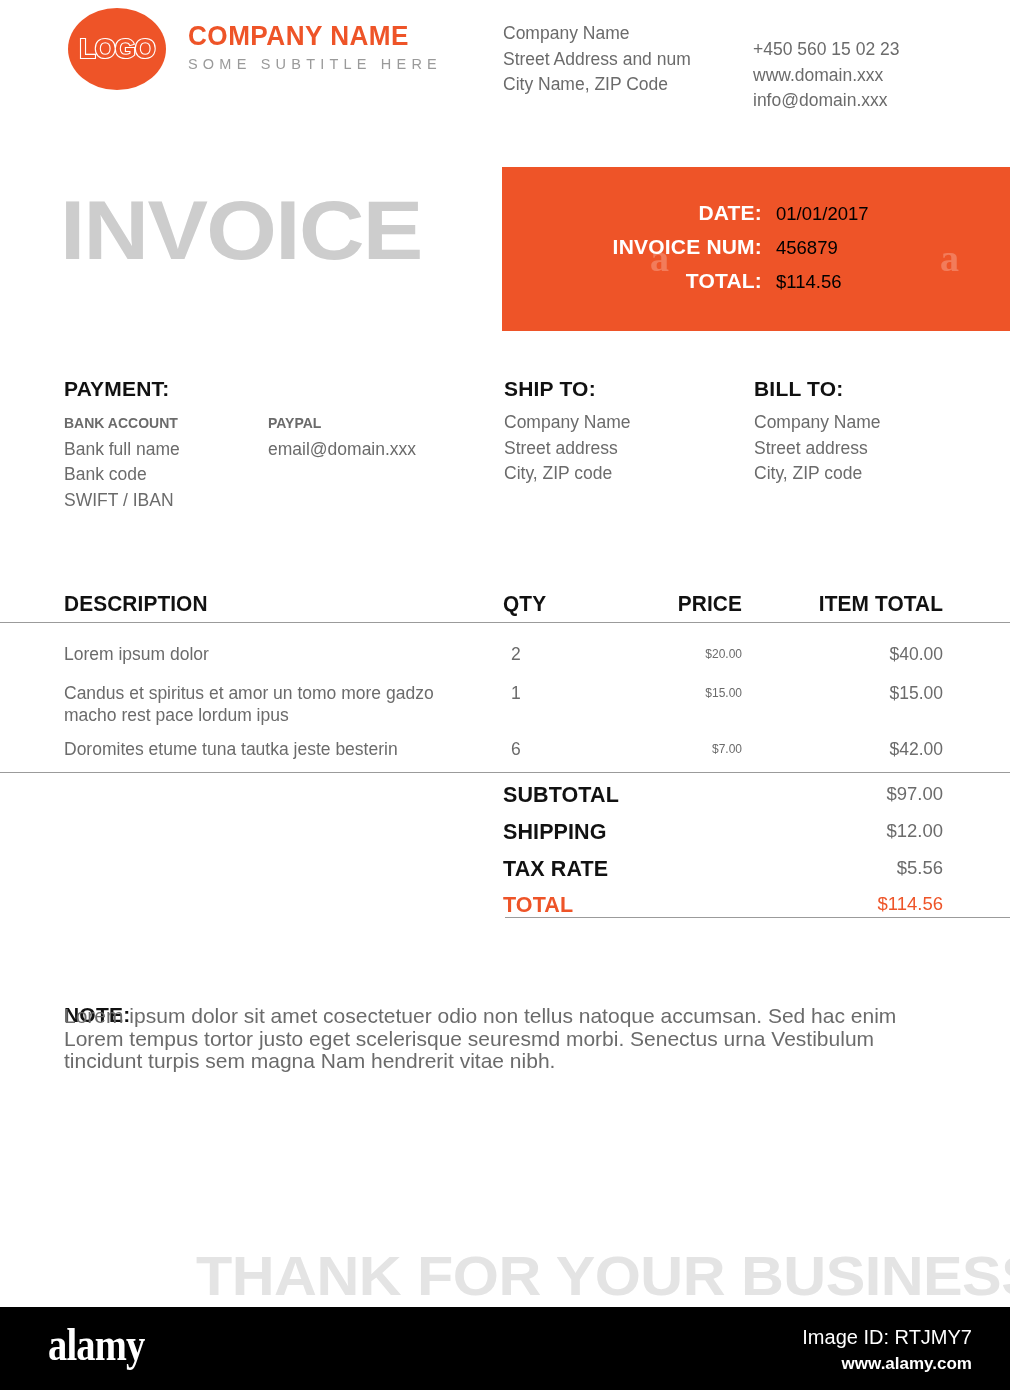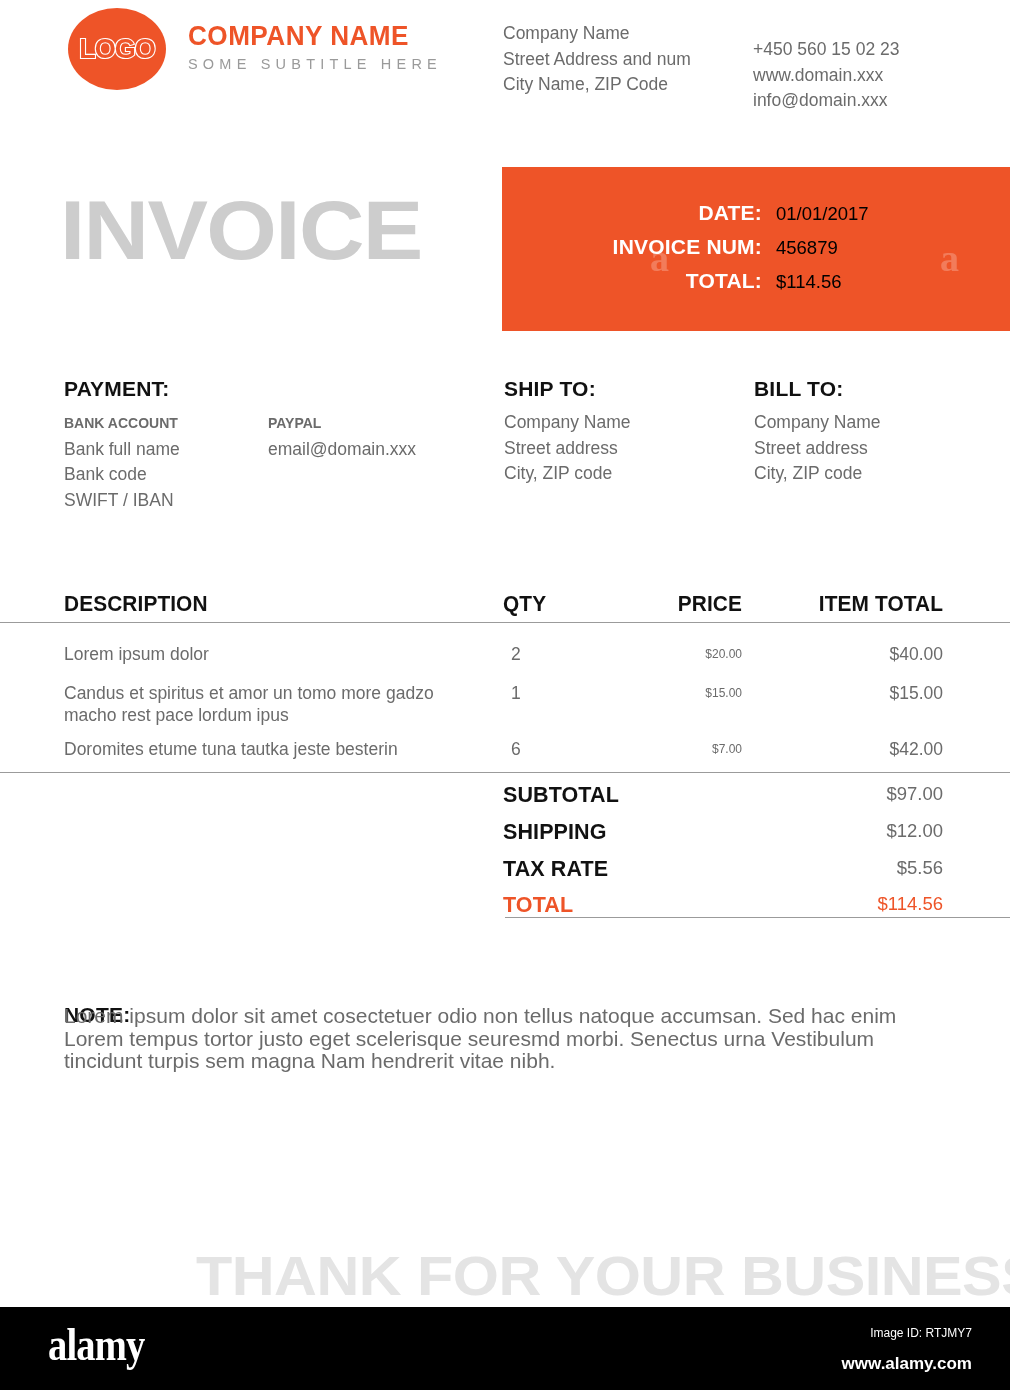--- a/index.html
+++ b/index.html
@@ -322,21 +322,21 @@
     color: #ffffff;
     line-height: 1;
     letter-spacing: -1px;
     transform: scaleX(0.82);
     transform-origin: left top;
   }
   #alamy-image-id {
     position: absolute;
     right: 38px;
     top: 20px;
-    font-size: 12px;
+    font-size: 20px;
     color: #ffffff;
     line-height: 1;
     text-align: right;
   }
   #alamy-url {
     position: absolute;
     right: 38px;
     top: 48px;
     font-size: 17px;
     font-weight: 700;

